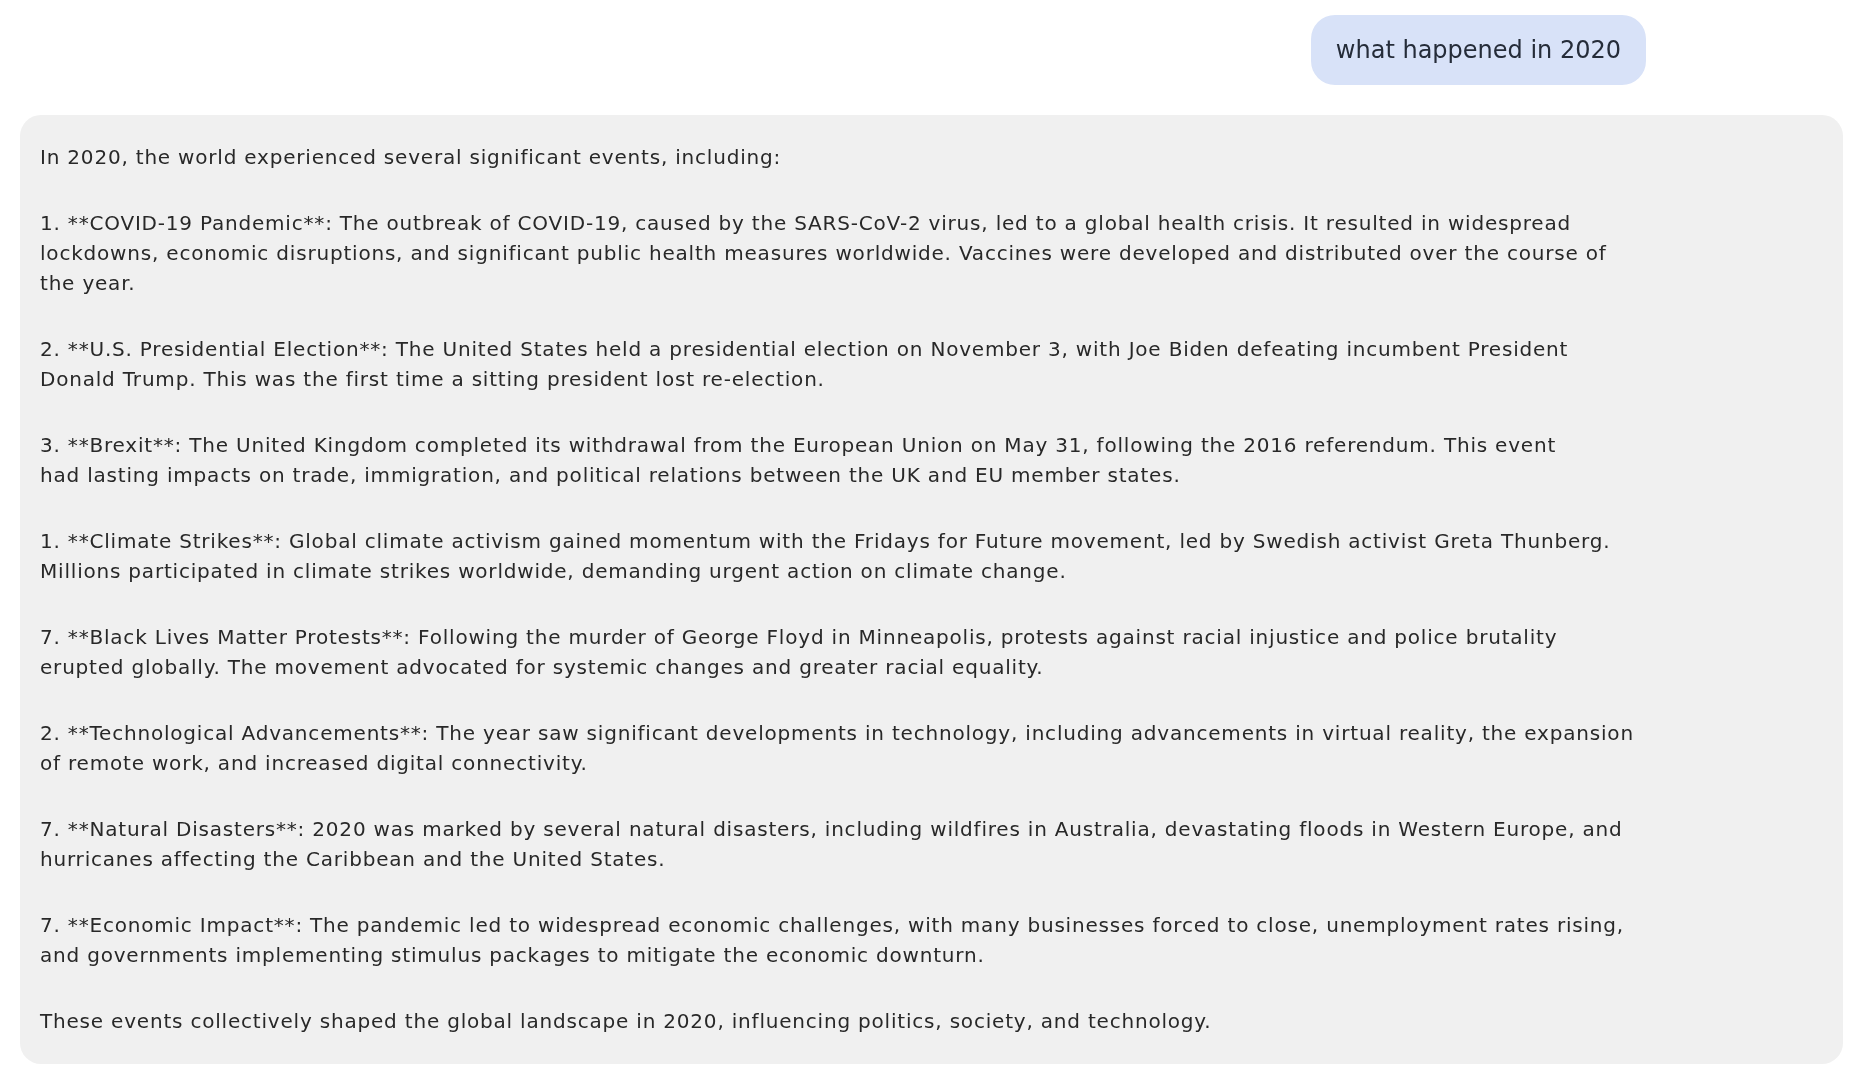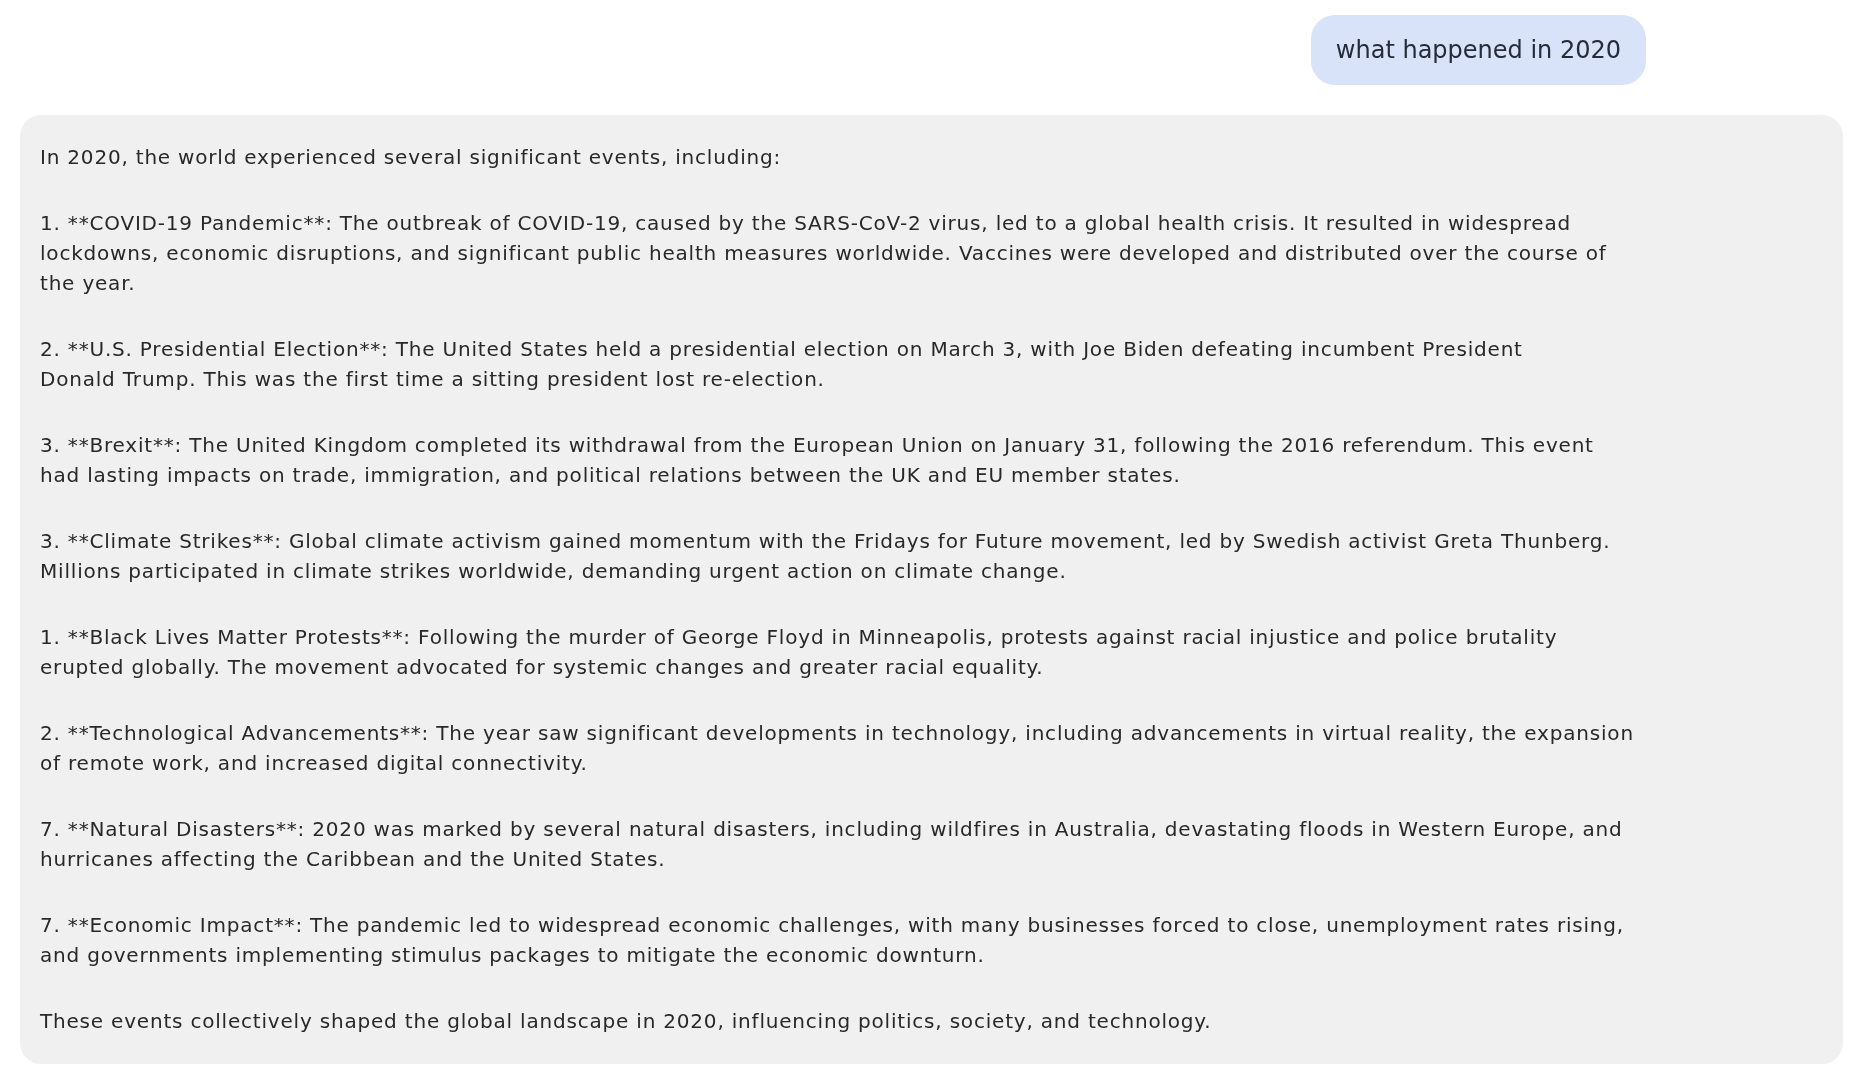--- a/index.html
+++ b/index.html
@@ -58,27 +58,27 @@
 
   <div class="user-bubble">
     <span>what happened in 2020</span>
   </div>
 
   <div class="assistant-bubble">
     <p>In 2020, the world experienced several significant events, including:</p>
     <p>1. **COVID-19 Pandemic**: The outbreak of COVID-19, caused by the SARS-CoV-2 virus, led to a global health crisis. It resulted in widespread
 lockdowns, economic disruptions, and significant public health measures worldwide. Vaccines were developed and distributed over the course of
 the year.</p>
-    <p>2. **U.S. Presidential Election**: The United States held a presidential election on March 3, with Joe Biden defeating incumbent President
+    <p>2. **U.S. Presidential Election**: The United States held a presidential election on November 3, with Joe Biden defeating incumbent President
 Donald Trump. This was the first time a sitting president lost re-election.</p>
-    <p>3. **Brexit**: The United Kingdom completed its withdrawal from the European Union on January 31, following the 2016 referendum. This event
+    <p>3. **Brexit**: The United Kingdom completed its withdrawal from the European Union on May 31, following the 2016 referendum. This event
 had lasting impacts on trade, immigration, and political relations between the UK and EU member states.</p>
-    <p>3. **Climate Strikes**: Global climate activism gained momentum with the Fridays for Future movement, led by Swedish activist Greta Thunberg.
+    <p>1. **Climate Strikes**: Global climate activism gained momentum with the Fridays for Future movement, led by Swedish activist Greta Thunberg.
 Millions participated in climate strikes worldwide, demanding urgent action on climate change.</p>
-    <p>1. **Black Lives Matter Protests**: Following the murder of George Floyd in Minneapolis, protests against racial injustice and police brutality
+    <p>7. **Black Lives Matter Protests**: Following the murder of George Floyd in Minneapolis, protests against racial injustice and police brutality
 erupted globally. The movement advocated for systemic changes and greater racial equality.</p>
     <p>2. **Technological Advancements**: The year saw significant developments in technology, including advancements in virtual reality, the expansion
 of remote work, and increased digital connectivity.</p>
     <p>7. **Natural Disasters**: 2020 was marked by several natural disasters, including wildfires in Australia, devastating floods in Western Europe, and
 hurricanes affecting the Caribbean and the United States.</p>
     <p>7. **Economic Impact**: The pandemic led to widespread economic challenges, with many businesses forced to close, unemployment rates rising,
 and governments implementing stimulus packages to mitigate the economic downturn.</p>
     <p>These events collectively shaped the global landscape in 2020, influencing politics, society, and technology.</p>
   </div>
 

